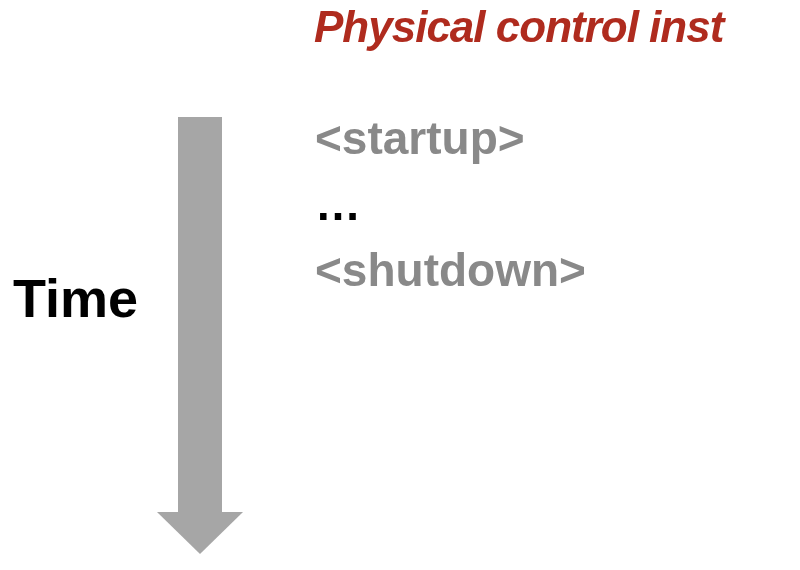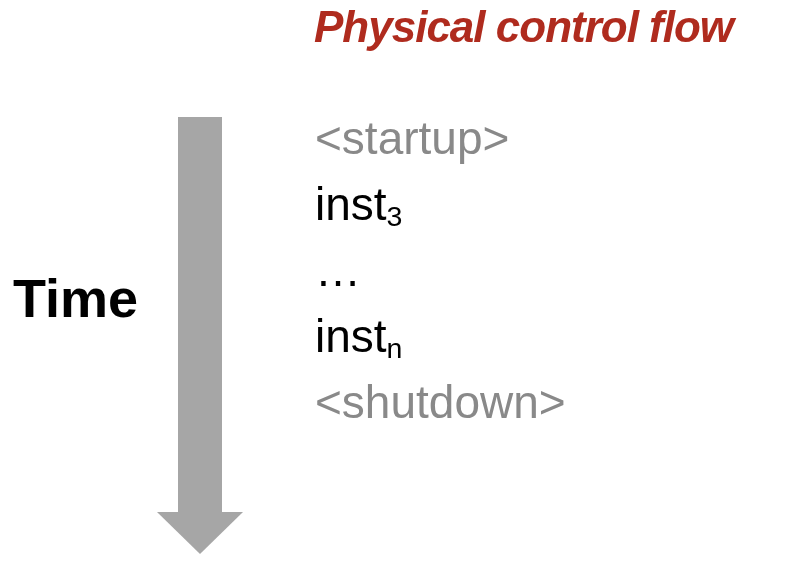--- a/index.html
+++ b/index.html
@@ -38,47 +38,45 @@
     pointer-events: none;
   }
   .arrow-svg .shape { fill: var(--arrow, #a6a6a6); }
   .program {
     position: absolute;
     left: 315px;
     top: 105px;
   }
   .line {
     font-size: 46px;
-    font-weight: normal;
+    font-weight: bold;
     line-height: 66px;
     color: var(--text, #000000);
     white-space: pre;
   }
   .line.muted { color: var(--muted_text, #898989); }
   .line sub {
     font-size: 0.62em;
     line-height: 0;
     vertical-align: -0.22em;
   }
 </style>
 </head>
 <body>
 
 <div class="slide">
 
-  <div class="title">Physical control flow</div>
+  <div class="title">Physical control inst</div>
 
   <div class="time-label">Time</div>
 
   <svg class="arrow-svg" width="800" height="570" viewBox="0 0 800 570" aria-hidden="true">
     <rect class="shape" x="178" y="117" width="44" height="396"></rect>
     <polygon class="shape" points="157,512 243,512 200,554"></polygon>
   </svg>
 
   <div class="program">
     <div class="line muted"><span>&lt;startup&gt;</span><sub></sub></div>
-    <div class="line"><span>inst</span><sub>3</sub></div>
     <div class="line"><span>…</span><sub></sub></div>
-    <div class="line"><span>inst</span><sub>n</sub></div>
     <div class="line muted"><span>&lt;shutdown&gt;</span><sub></sub></div>
   </div>
 
 </div>
 
 </body></html>

